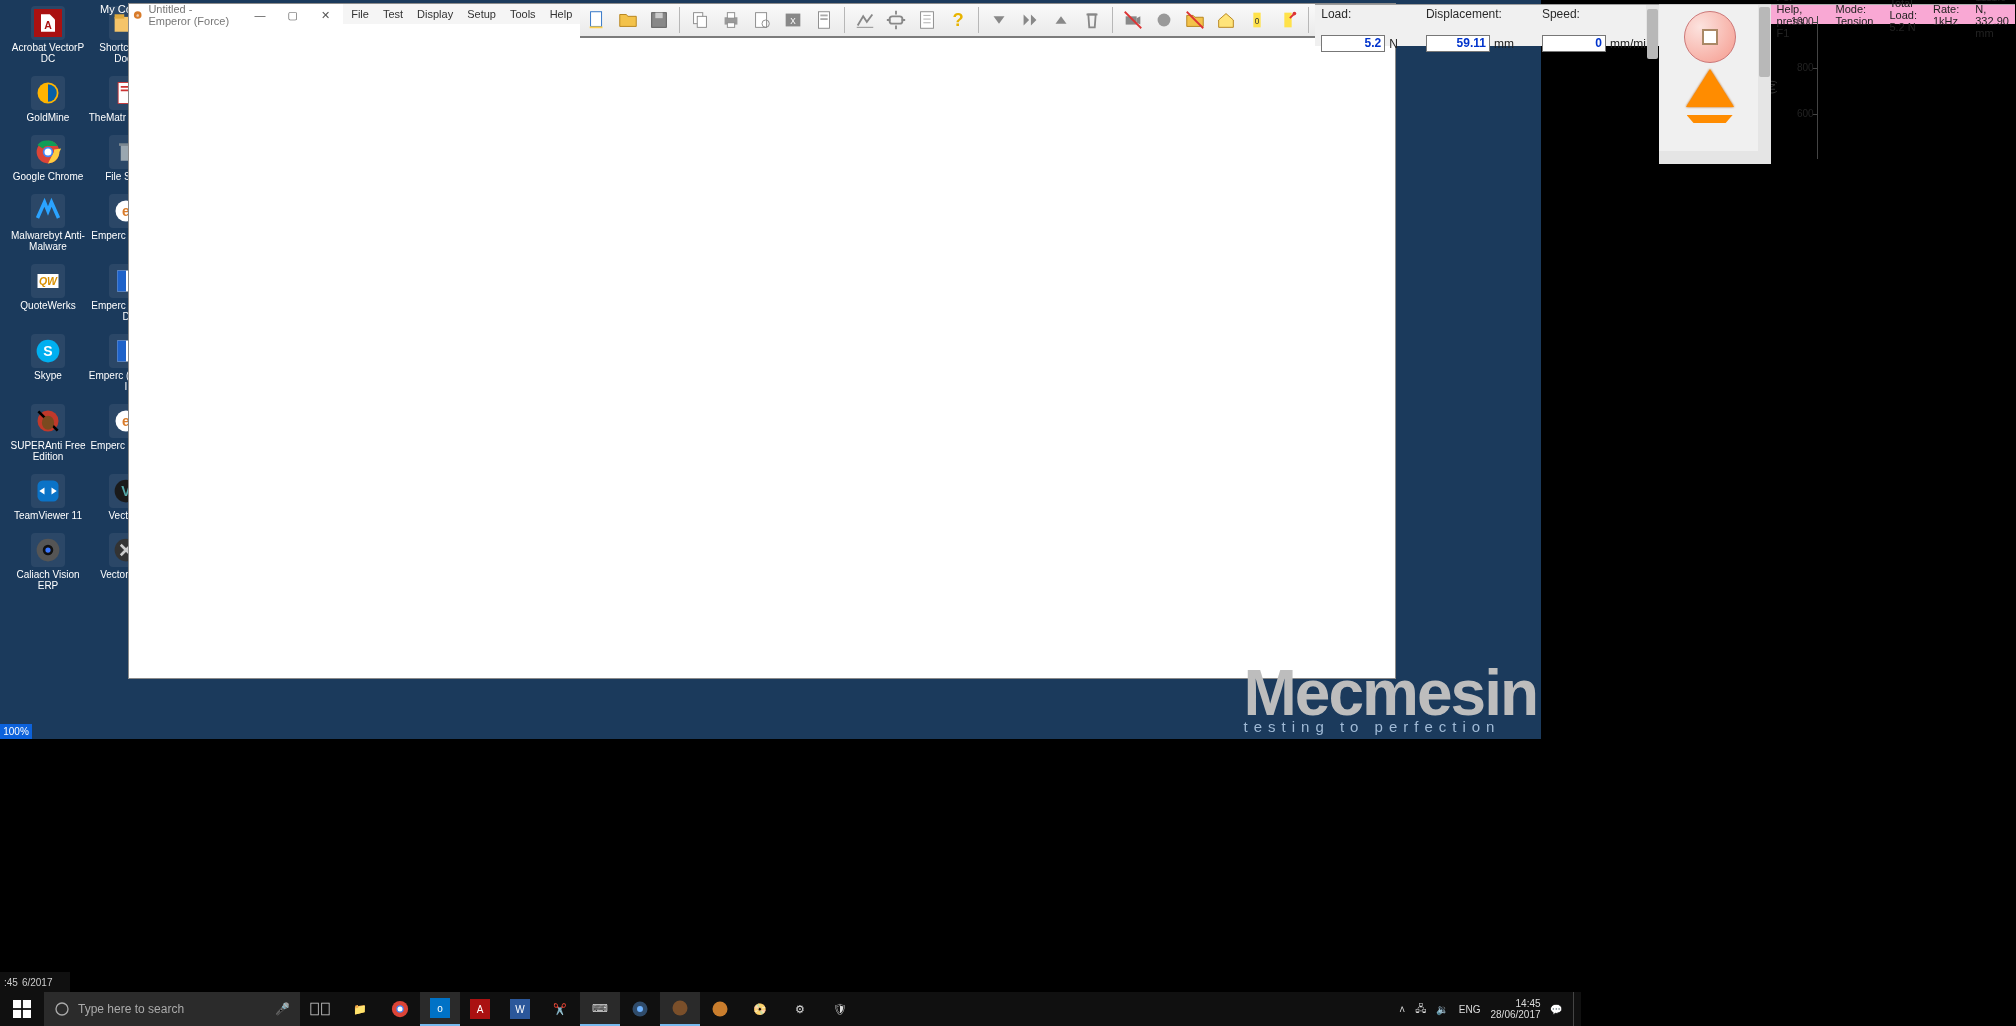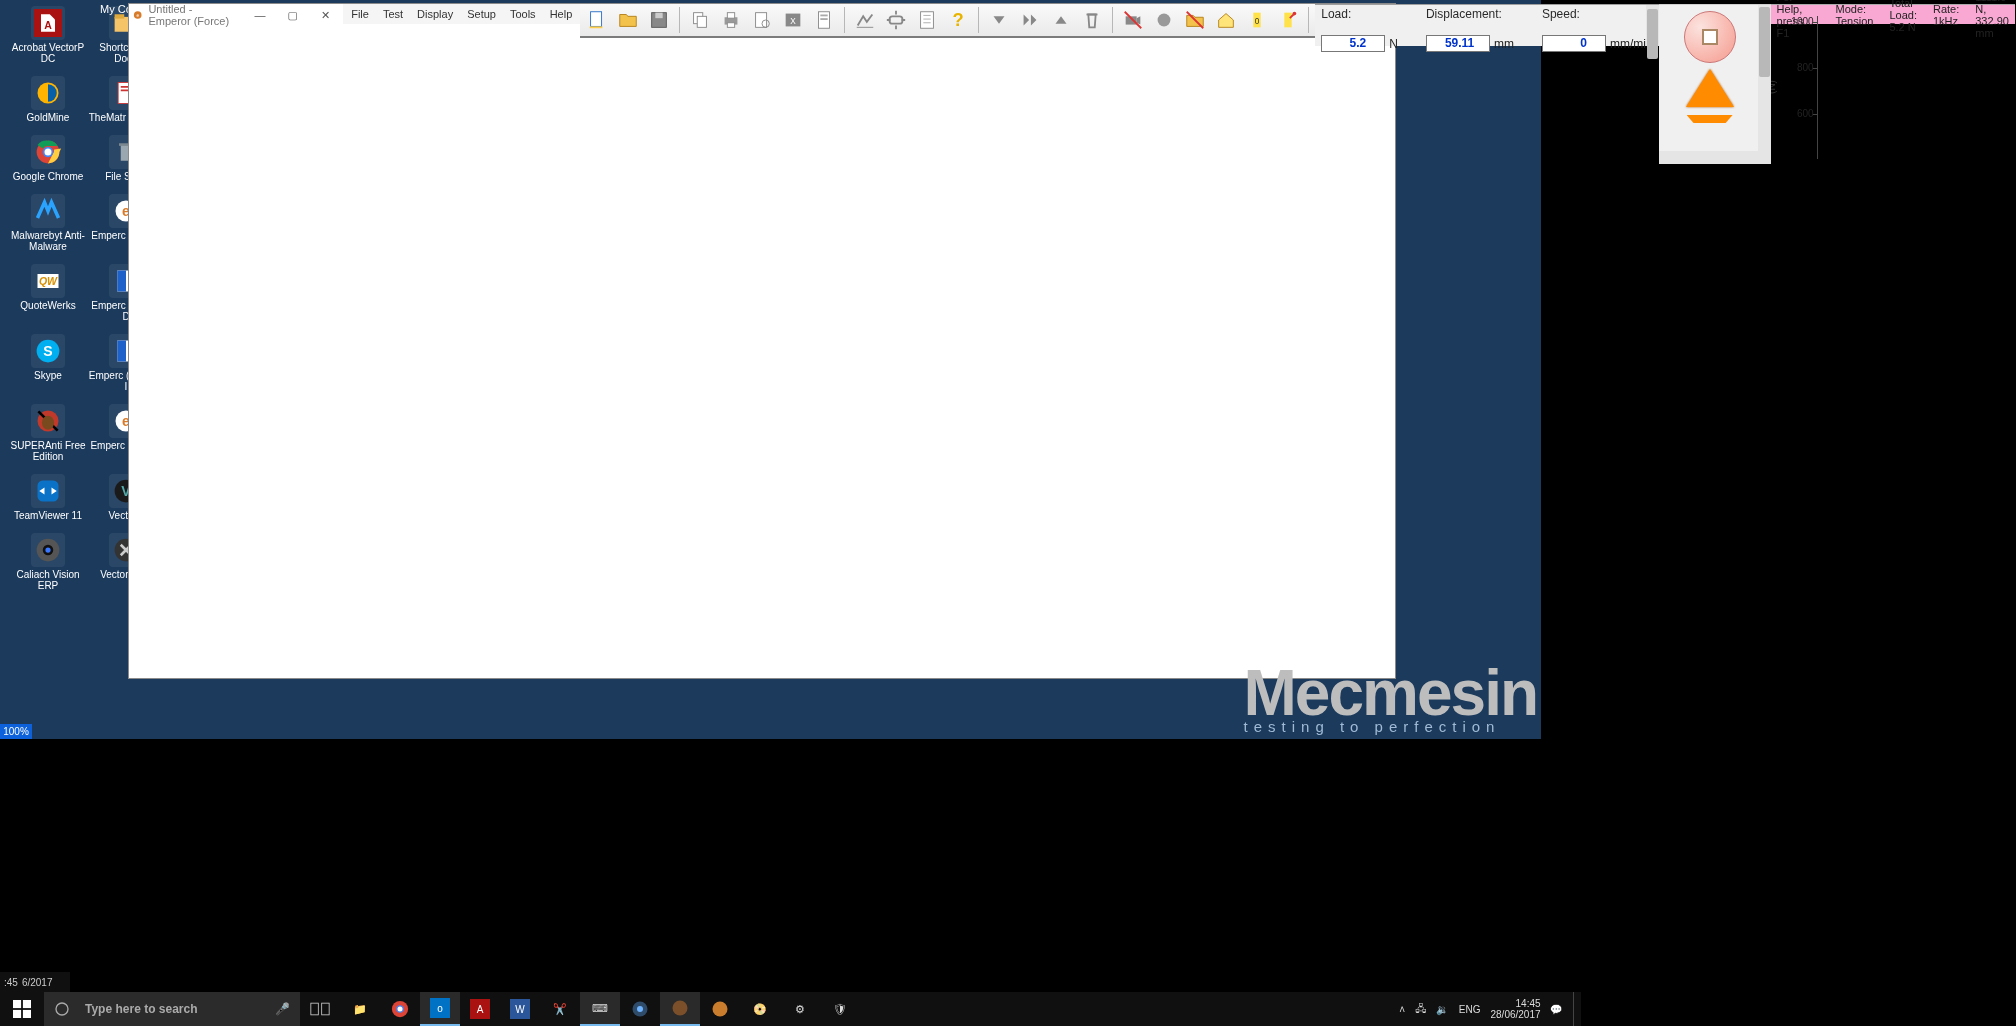--- a/index.html
+++ b/index.html
@@ -139,21 +139,21 @@
     padding: 2px 6px;
     gap: 28px;
     position:relative;
   }
   .readout-bar .grp{ display:flex;flex-direction:column;gap:14px; }
   .readout-bar label{ color:#2a2a2a; font-size:12px; }
   .readout-bar .line{ display:flex;align-items:center;gap:4px; }
   .readout-bar .val {
     width: 64px; height:17px;
     border:1px solid #777; background:#fff;
-    text-align:right; padding: 0 18px; font-size:12px; color:#0033cc; font-weight:600;
+    text-align:right; padding: 0 3px; font-size:12px; color:#0033cc; font-weight:600;
   }
   .readout-bar .unit{ font-size:12px; color:#222; }
 
   .graph-area {
     height: 160px;
     background:#f0f0f0;
     display:flex;
     position:relative;
     border-top:1px solid #cfcfcf;
   }
@@ -251,21 +251,21 @@
   }
   .taskbar .above-strip{
     position:absolute; top:-20px; left:0; width:70px; height:20px; background:#101010;
     display:flex;align-items:center;padding:0 4px;font-size:10px;color:#ccc;gap:4px;
   }
   .taskbar .start{
     width:44px;height:34px;display:flex;align-items:center;justify-content:center;
   }
   .taskbar .search{
     height:34px; width:256px; background:#2b2b2b;
-    display:flex;align-items:center;gap:15px;padding:0 10px;color:#aaa;font-size:12px;font-weight:bold;
+    display:flex;align-items:center;gap:8px;padding:0 10px;color:#aaa;font-size:12px;
   }
   .taskbar .search .mic{margin-left:auto;}
   .taskbar .tbicon{
     width:40px;height:34px;display:flex;align-items:center;justify-content:center;
     color:#ddd;
   }
   .taskbar .tbicon.active{ border-bottom:2px solid #76b9ed;background:#2a2a2a; }
   .taskbar .tray{
     margin-left:auto; display:flex;align-items:center;gap:10px;padding:0 10px;font-size:10px;
   }

